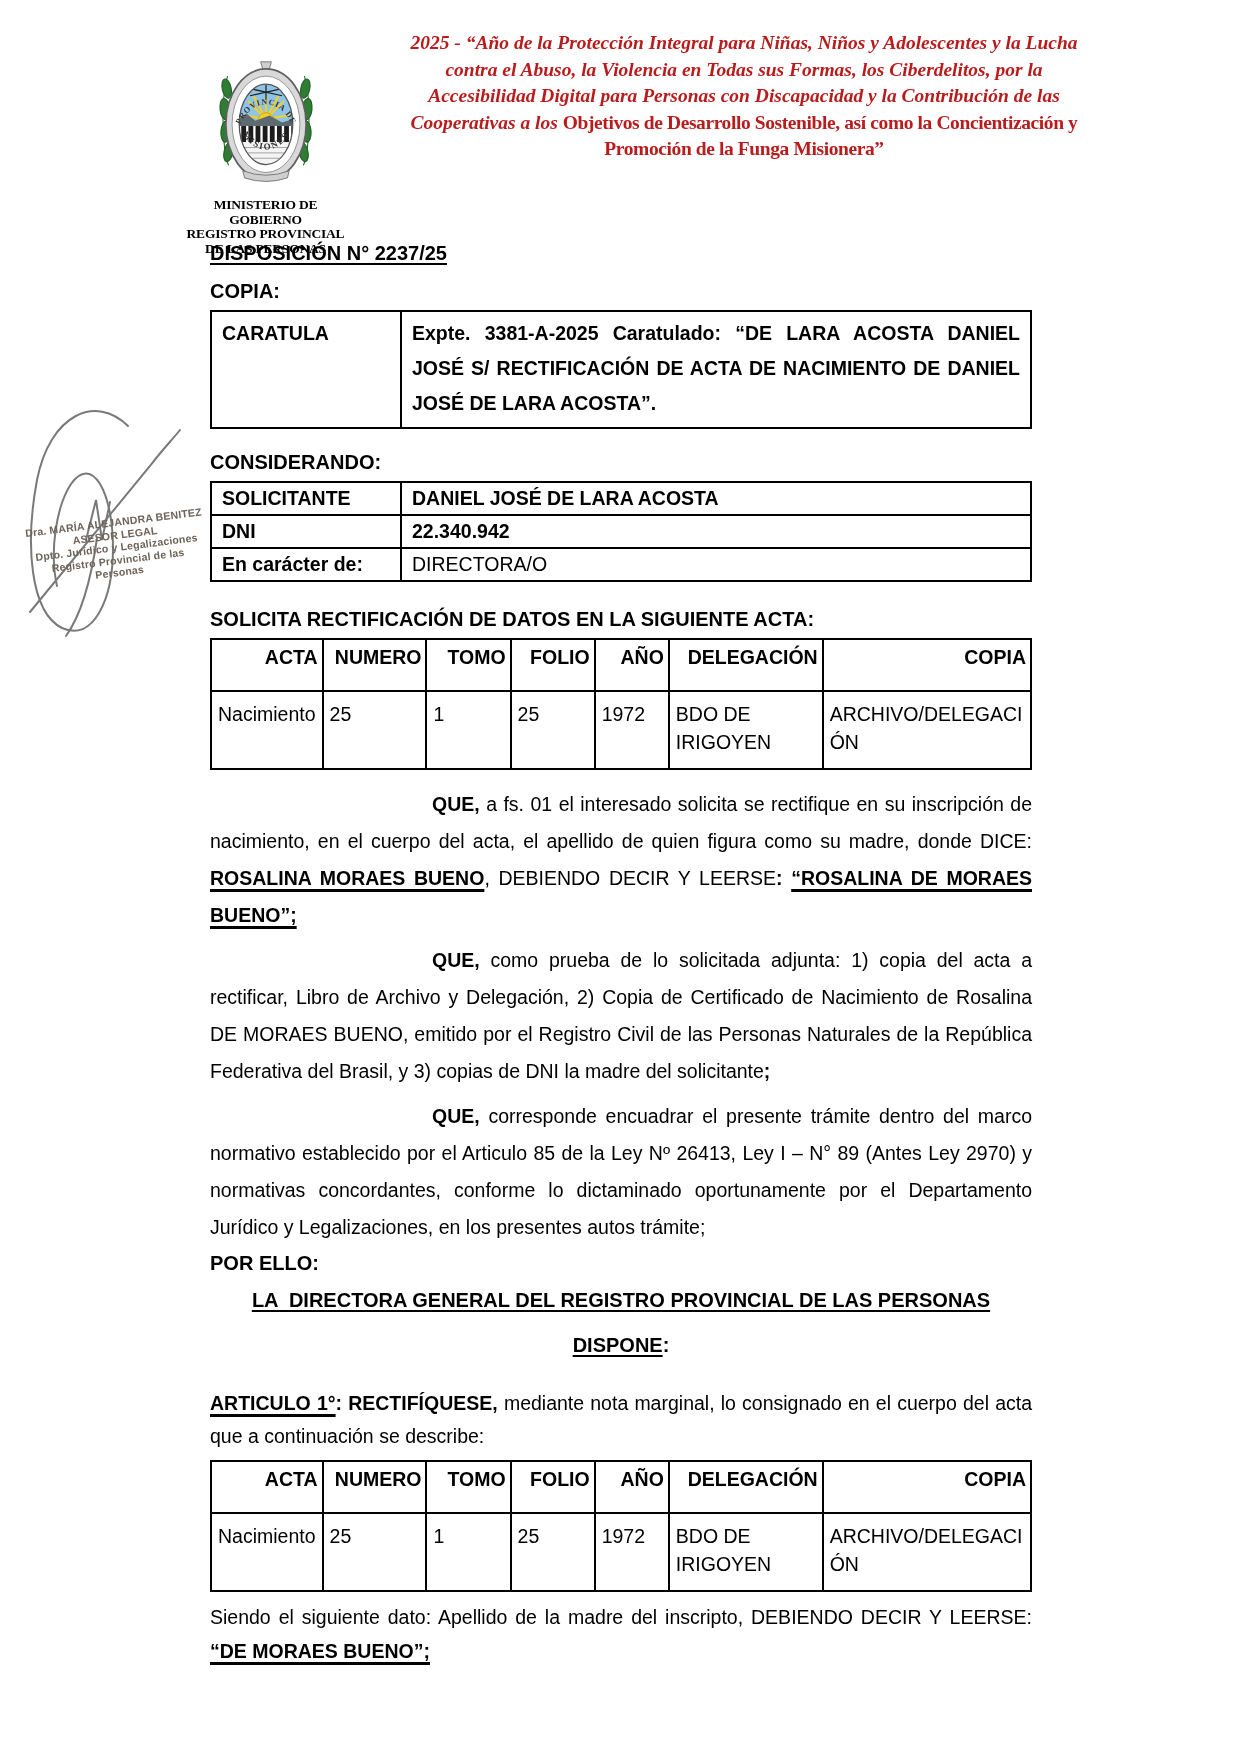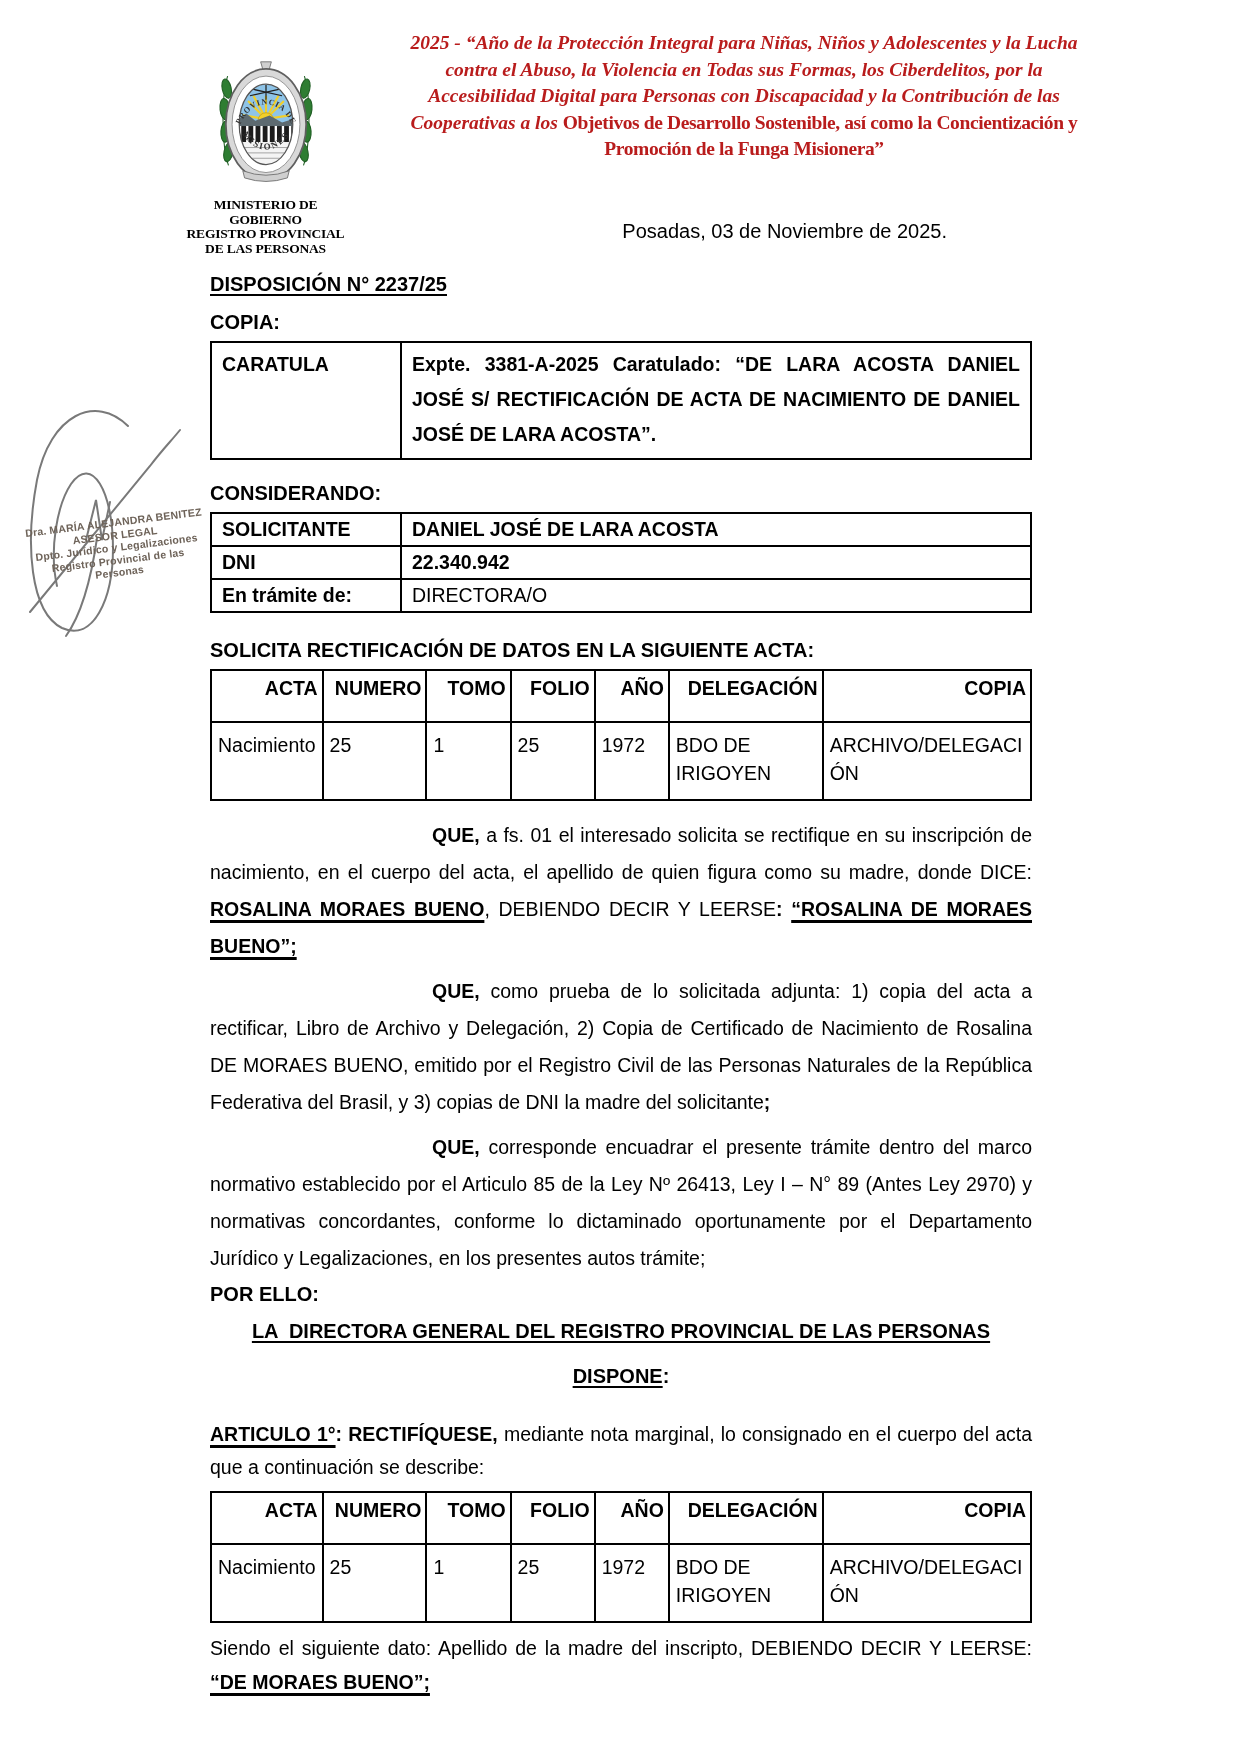--- a/index.html
+++ b/index.html
@@ -147,21 +147,20 @@
       <div class="ministry">
         <div>MINISTERIO DE GOBIERNO</div>
         <div>REGISTRO PROVINCIAL</div>
         <div>DE LAS PERSONAS</div>
       </div>
     </div>
 
     <div class="motto"><span>2025 - “Año de la Protección Integral para Niñas, Niños y Adolescentes y la Lucha contra el Abuso, la Violencia en Todas sus Formas, los Ciberdelitos, por la Accesibilidad Digital para Personas con Discapacidad y la Contribución de las Cooperativas a los </span><span class="upright">Objetivos de Desarrollo Sostenible, así como la Concientización y Promoción de la Funga Misionera”</span></div>
   </div>
 
-  <div class="date-line">Posadas, 03 de Noviembre de 2025.</div>
 
   <div class="sig-wrap">
     <svg class="sig-svg" width="215" height="265" viewBox="0 0 215 265" aria-hidden="true">
       <g fill="none" stroke="#6b6b6b" stroke-width="2" stroke-linecap="round" opacity="0.9">
         <path d="M128 38 C 96 6, 50 26, 37 92 C 25 156, 30 224, 62 240 C 93 254, 113 212, 113 160 C 113 104, 92 66, 71 96 C 57 117, 49 162, 57 198"></path>
         <path d="M30 224 L 150 78 C 162 62, 172 52, 180 42"></path>
         <path d="M86 152 L 96 112 L 102 152 L 110 114"></path>
         <path d="M97 150 C 91 192, 81 227, 66 248"></path>
       </g>
     </svg>
@@ -194,21 +193,21 @@
       <tbody>
           <tr>
         <td class="label-col lbl">SOLICITANTE</td>
         <td class="bold-val">DANIEL JOSÉ DE LARA ACOSTA</td>
       </tr>
       <tr>
         <td class="label-col lbl">DNI</td>
         <td class="bold-val">22.340.942</td>
       </tr>
       <tr>
-        <td class="label-col lbl">En trámite de:</td>
+        <td class="label-col lbl">En carácter de:</td>
         <td>DIRECTORA/O</td>
       </tr>
     </tbody>
       </table>
 
     <div class="section-label" style="margin-top:26px;">SOLICITA RECTIFICACIÓN DE DATOS EN LA SIGUIENTE ACTA:</div>
 
     <table class="acta-table">
       <colgroup>
         <col class="c-acta">

